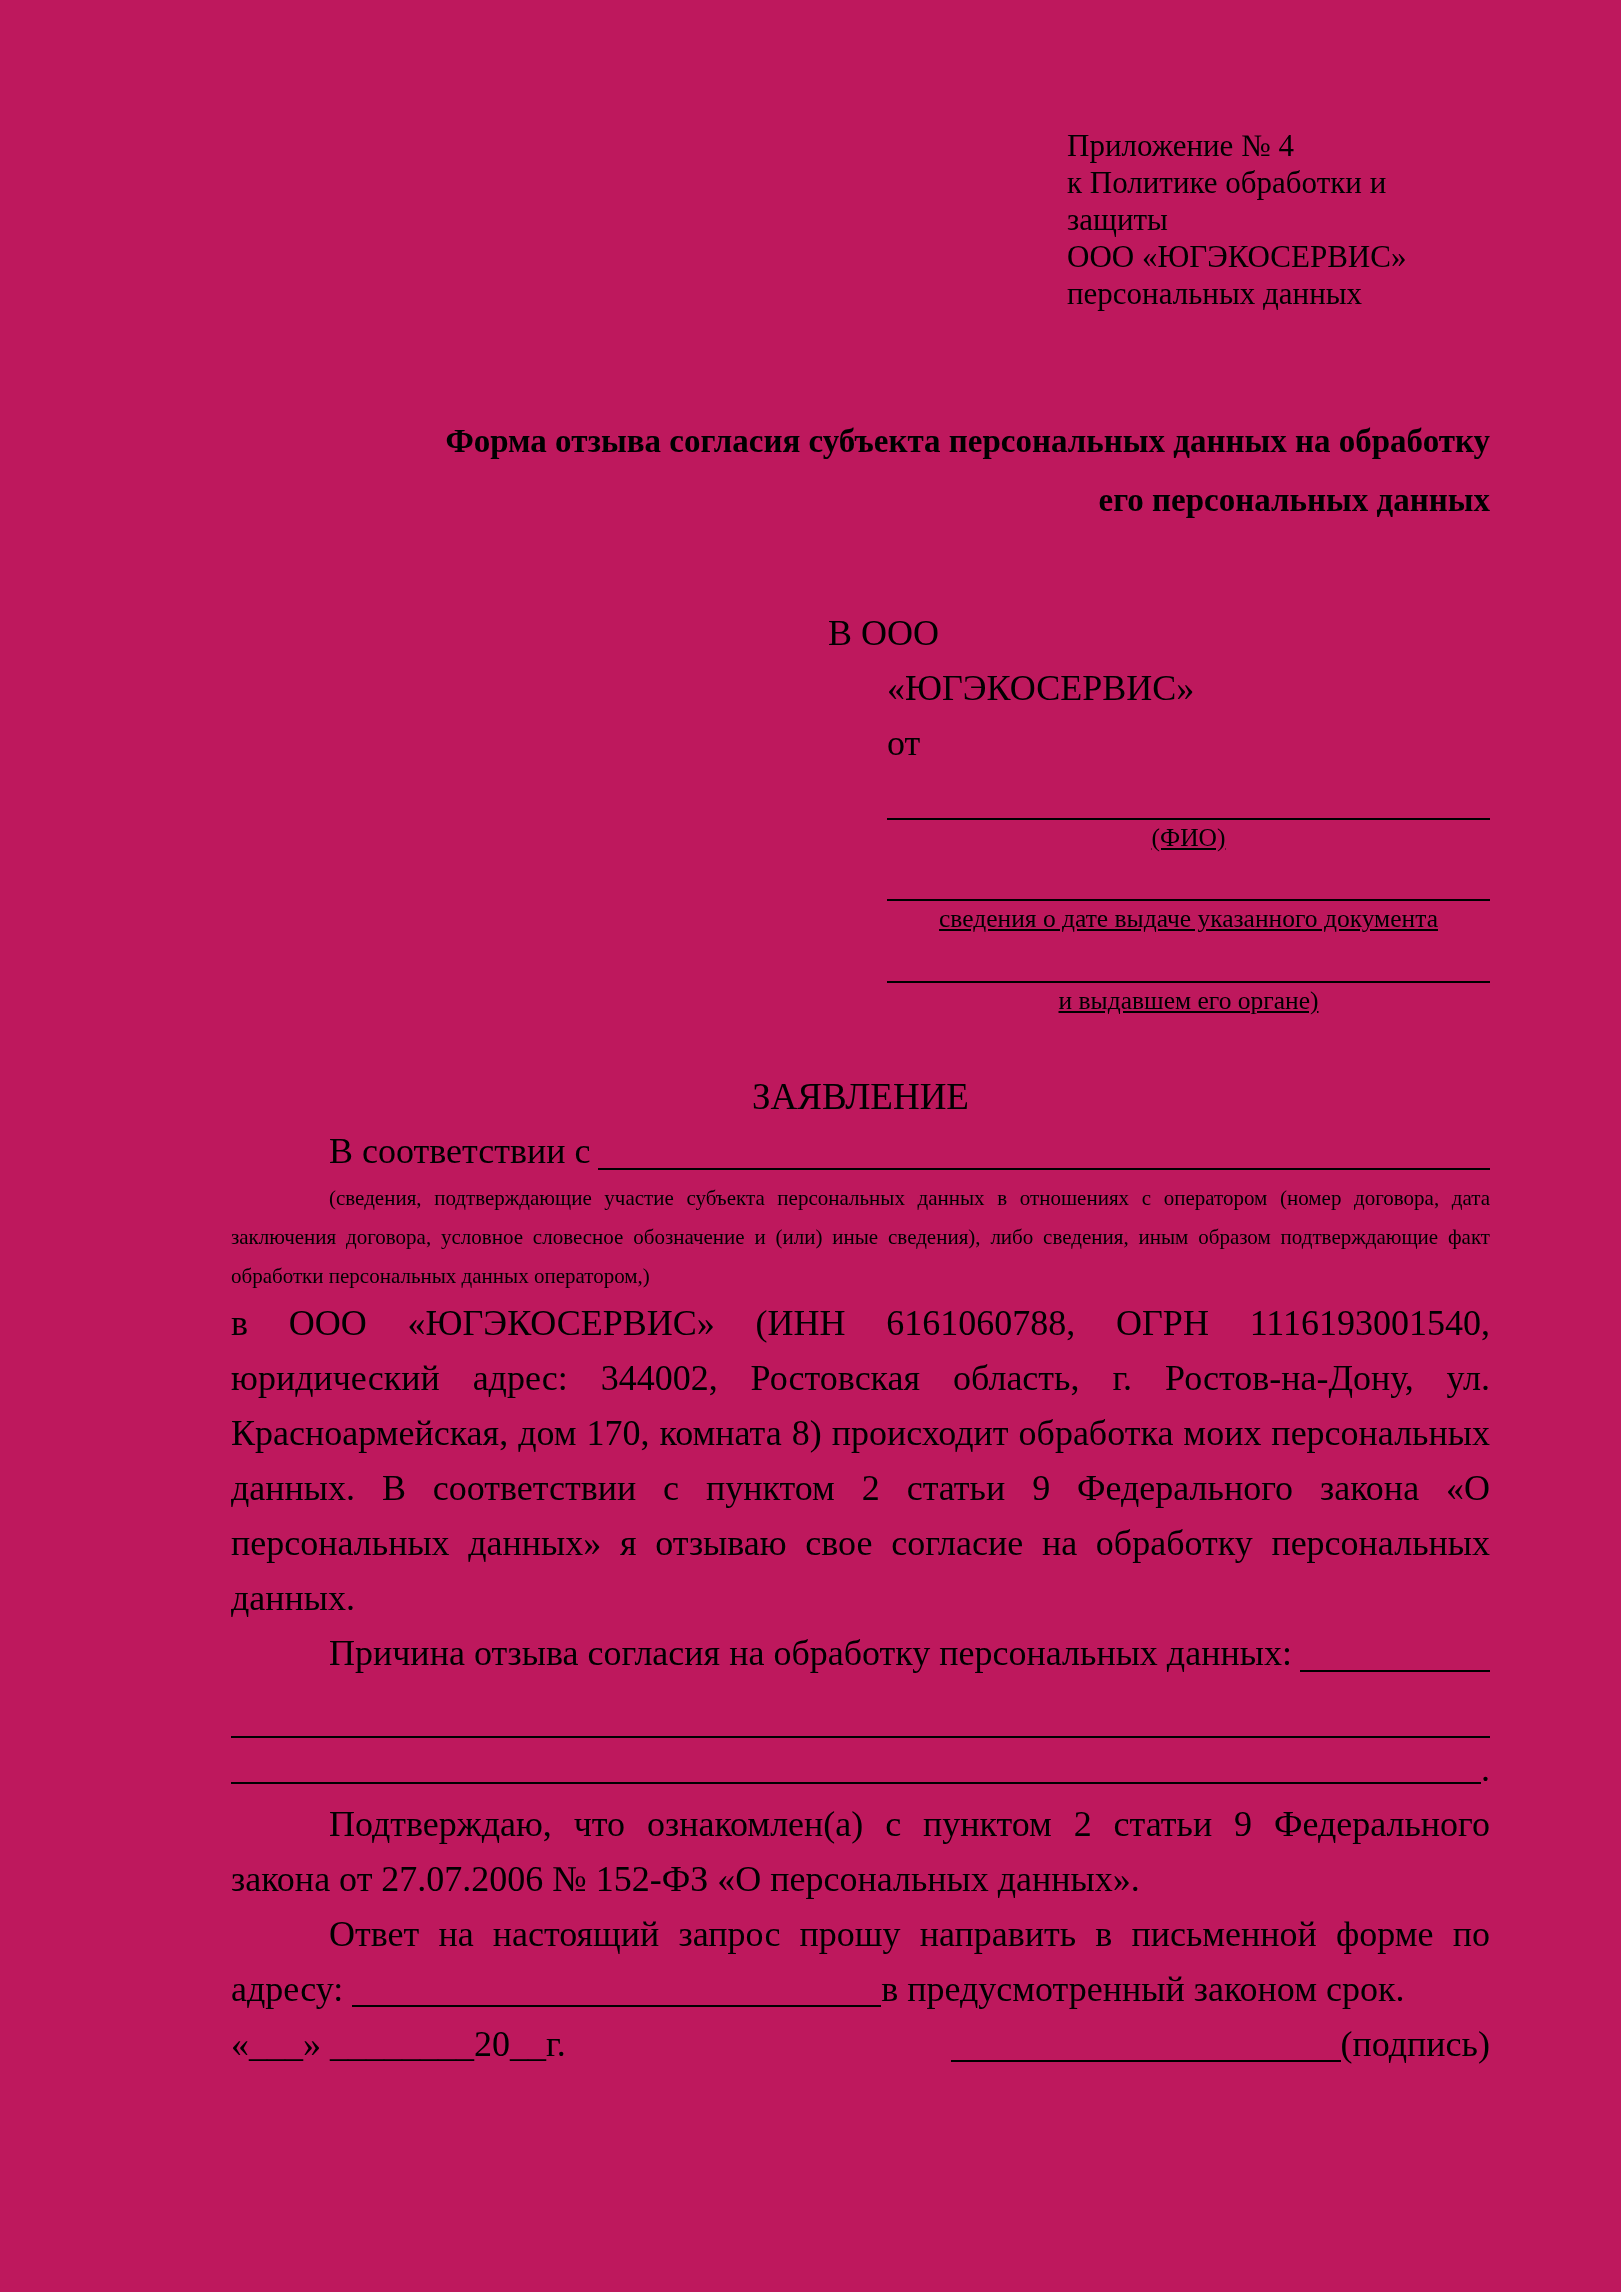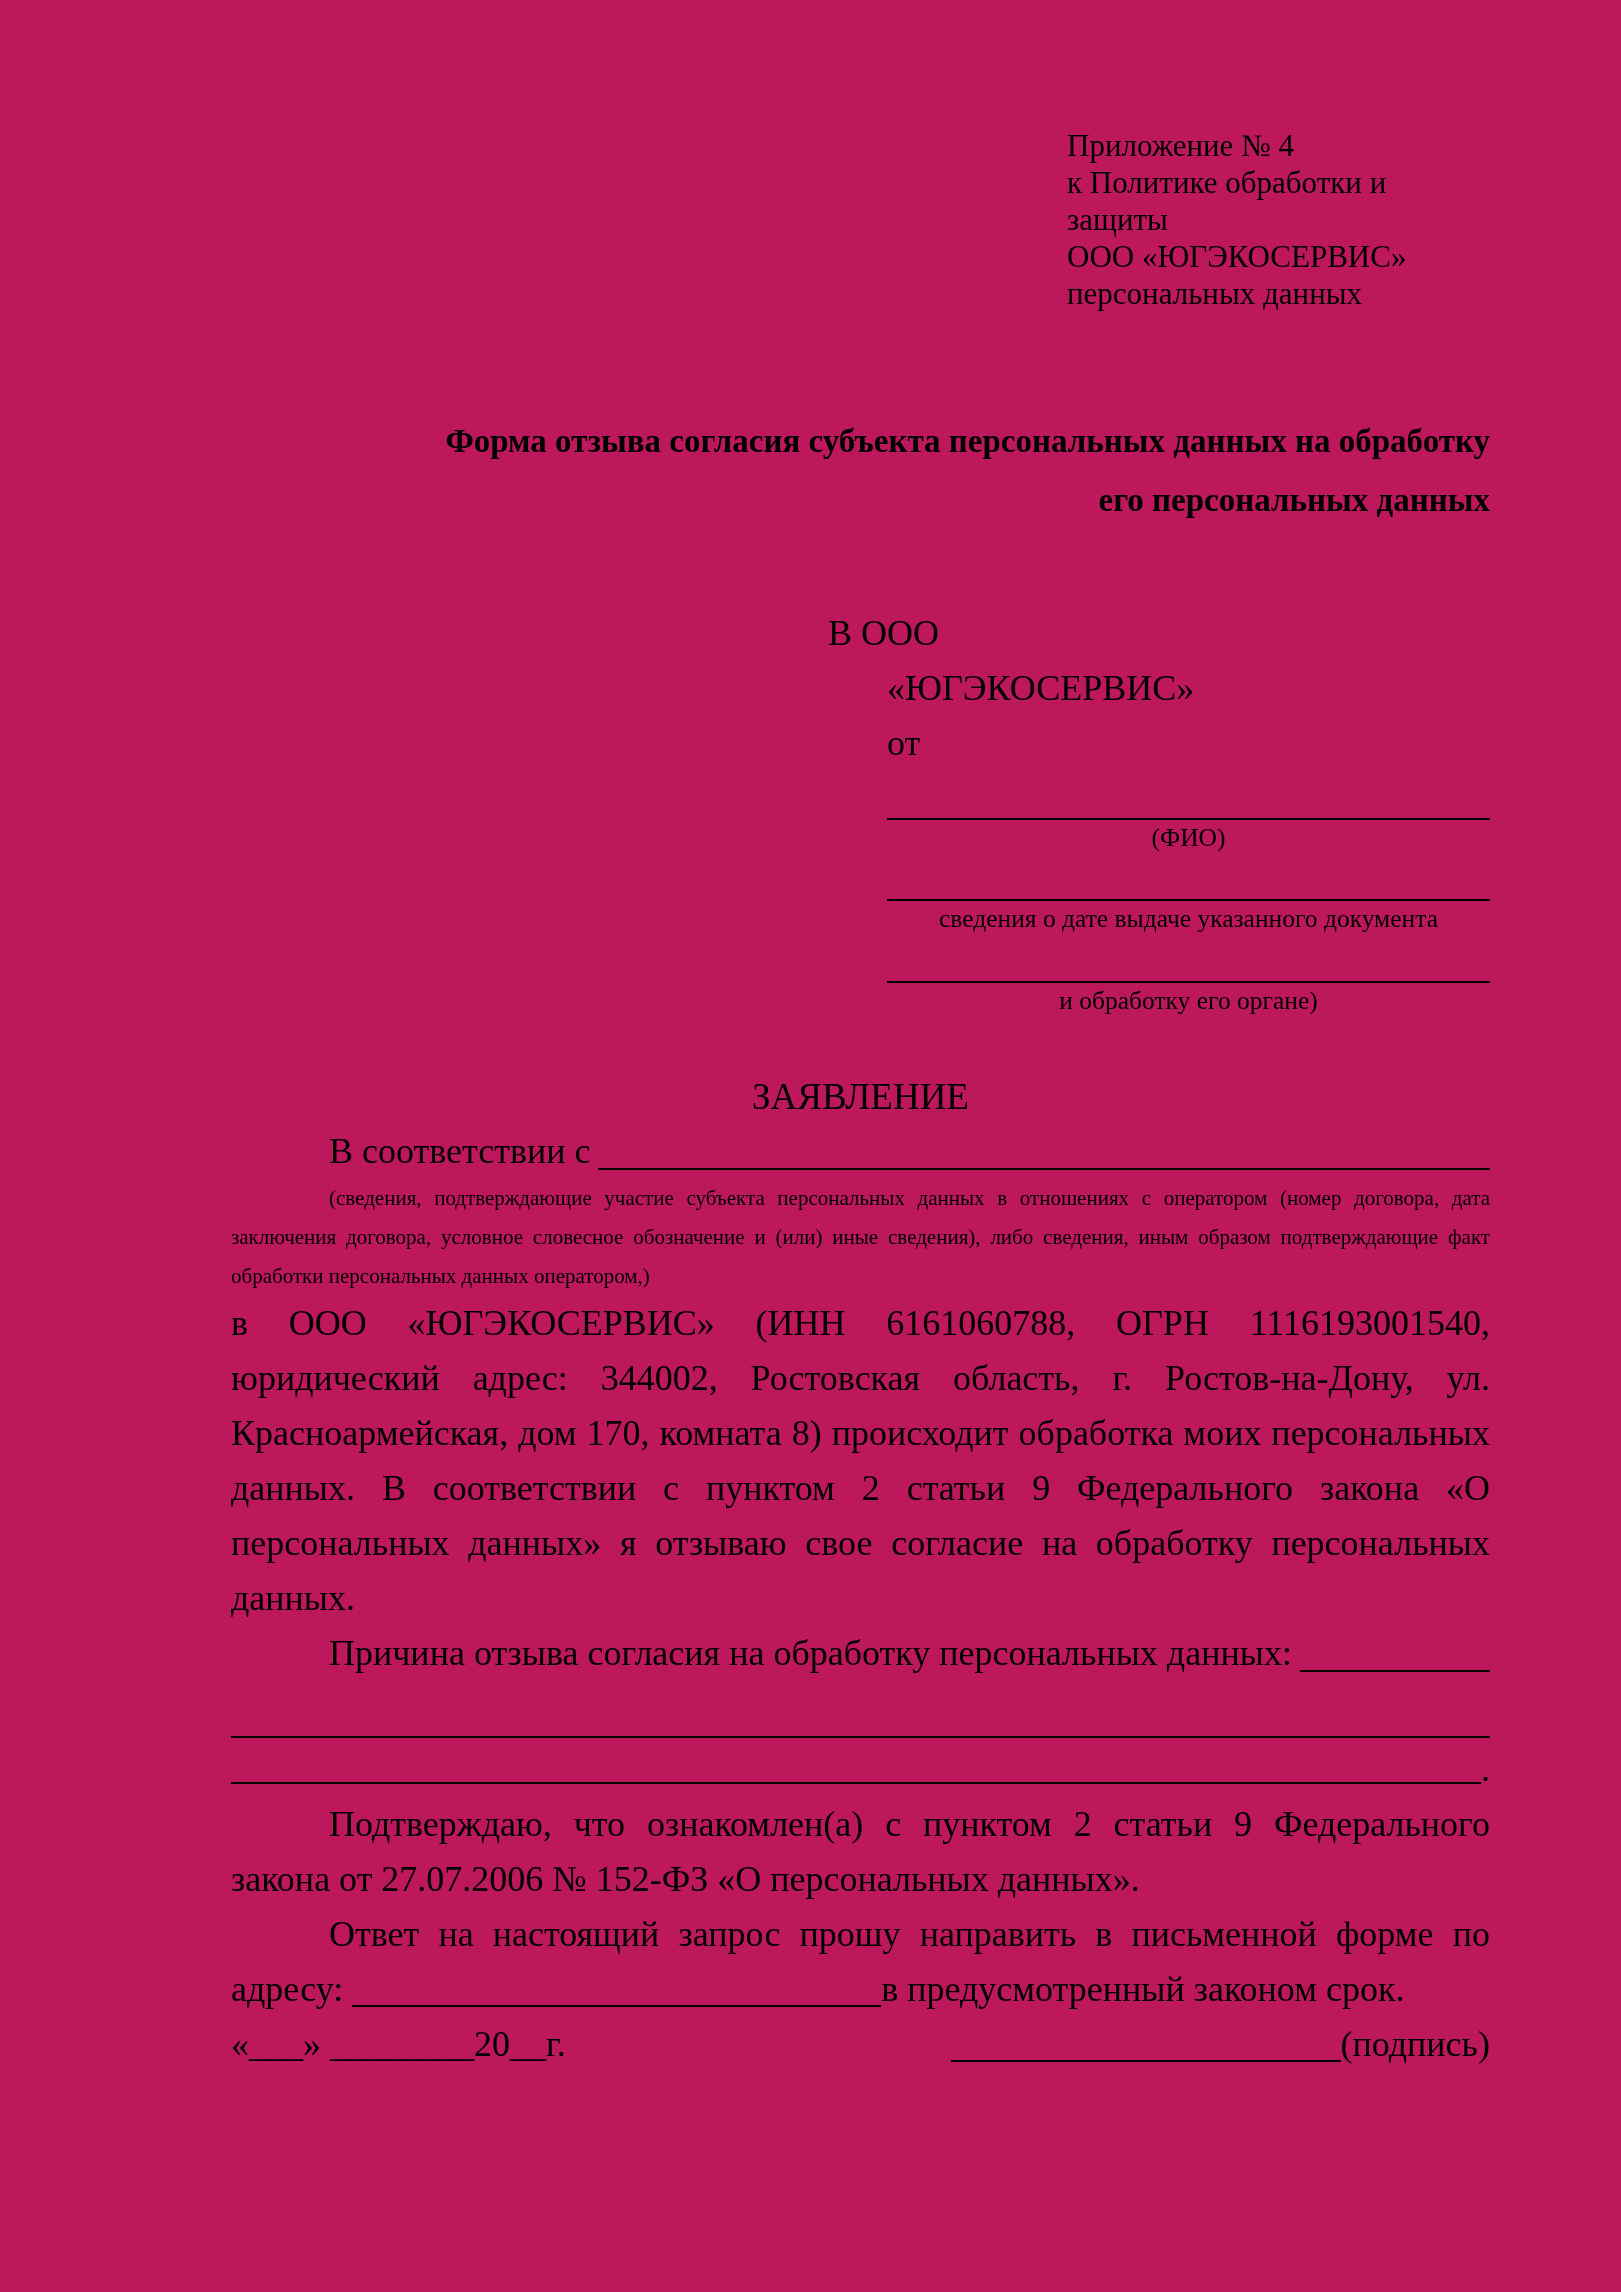--- a/index.html
+++ b/index.html
@@ -41,20 +41,21 @@
   .field { margin-left: 59px; margin-top: 13.7px; }
   .field .blank {
     height: 33px;
     border-bottom: 2.9px solid #000000;
   }
   .field .caption {
     text-align: center;
     font-size: 25.5px;
     line-height: 31px;
     padding-top: 2px;
+    text-decoration: underline;
   }
   
   .statement-heading {
     margin-top: 53px;
     text-align: center;
     font-size: 37px;
     line-height: 55px;
   }
   .row-fill {
     display: flex;
@@ -147,21 +148,21 @@
     </div>
 
 
     <div class="field">
       <div class="blank"></div>
       <div class="caption">сведения о дате выдаче указанного документа</div>
     </div>
 
     <div class="field">
       <div class="blank"></div>
-      <div class="caption">и обработку его органе)</div>
+      <div class="caption">и выдавшем его органе)</div>
     </div>
   </div>
 
   <div class="statement-heading">ЗАЯВЛЕНИЕ</div>
 
   <div class="row-fill">
     <span class="label">В соответствии с</span>
     <span class="fill"></span>
   </div>
 

